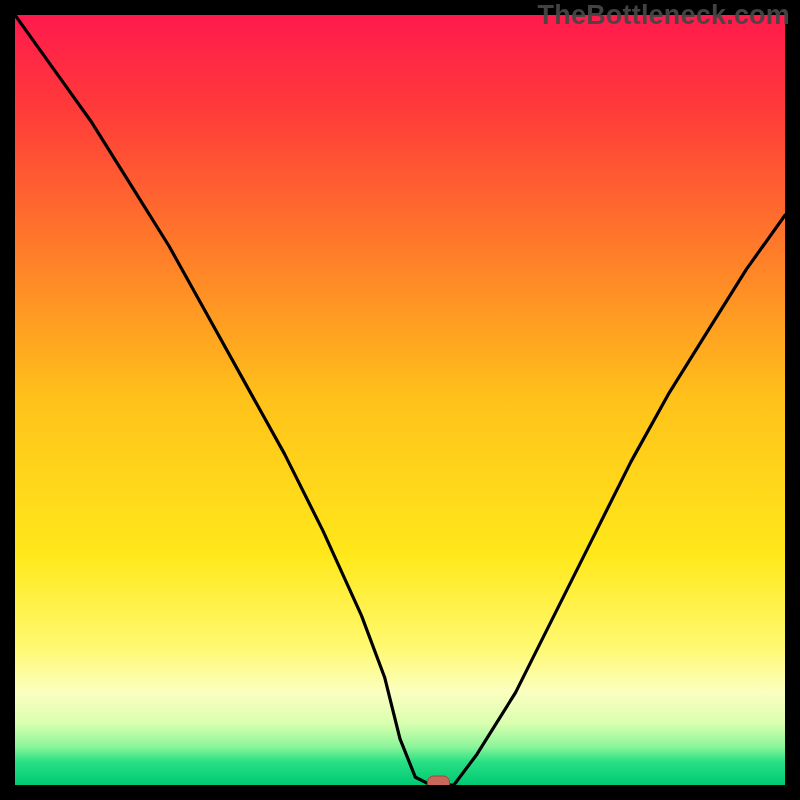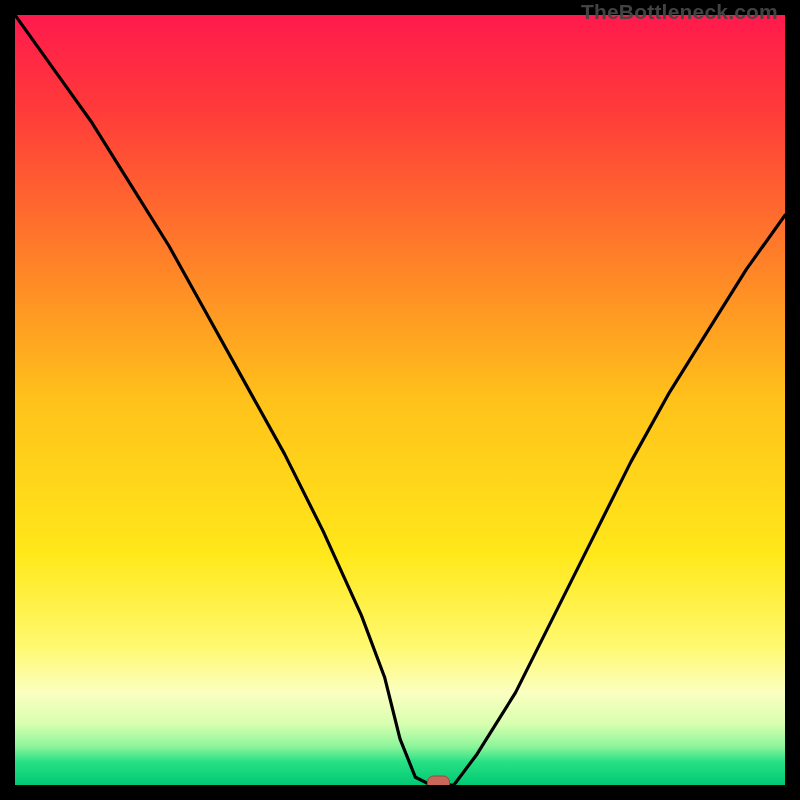--- a/index.html
+++ b/index.html
@@ -22,22 +22,22 @@
   .plot {
     position: absolute;
     left: 15px;
     top: 15px;
     width: 770px;
     height: 770px;
   }
   .watermark {
     position: absolute;
     top: 0px;
-    right: 22px;
-    font-size: 21px;
+    right: 10px;
+    font-size: 27px;
     font-weight: 600;
     color: rgba(70,70,70,0.95);
     letter-spacing: 0.2px;
     z-index: 10;
   }
 </style>
 </head>
 <body>
 
 <div class="frame"></div>

